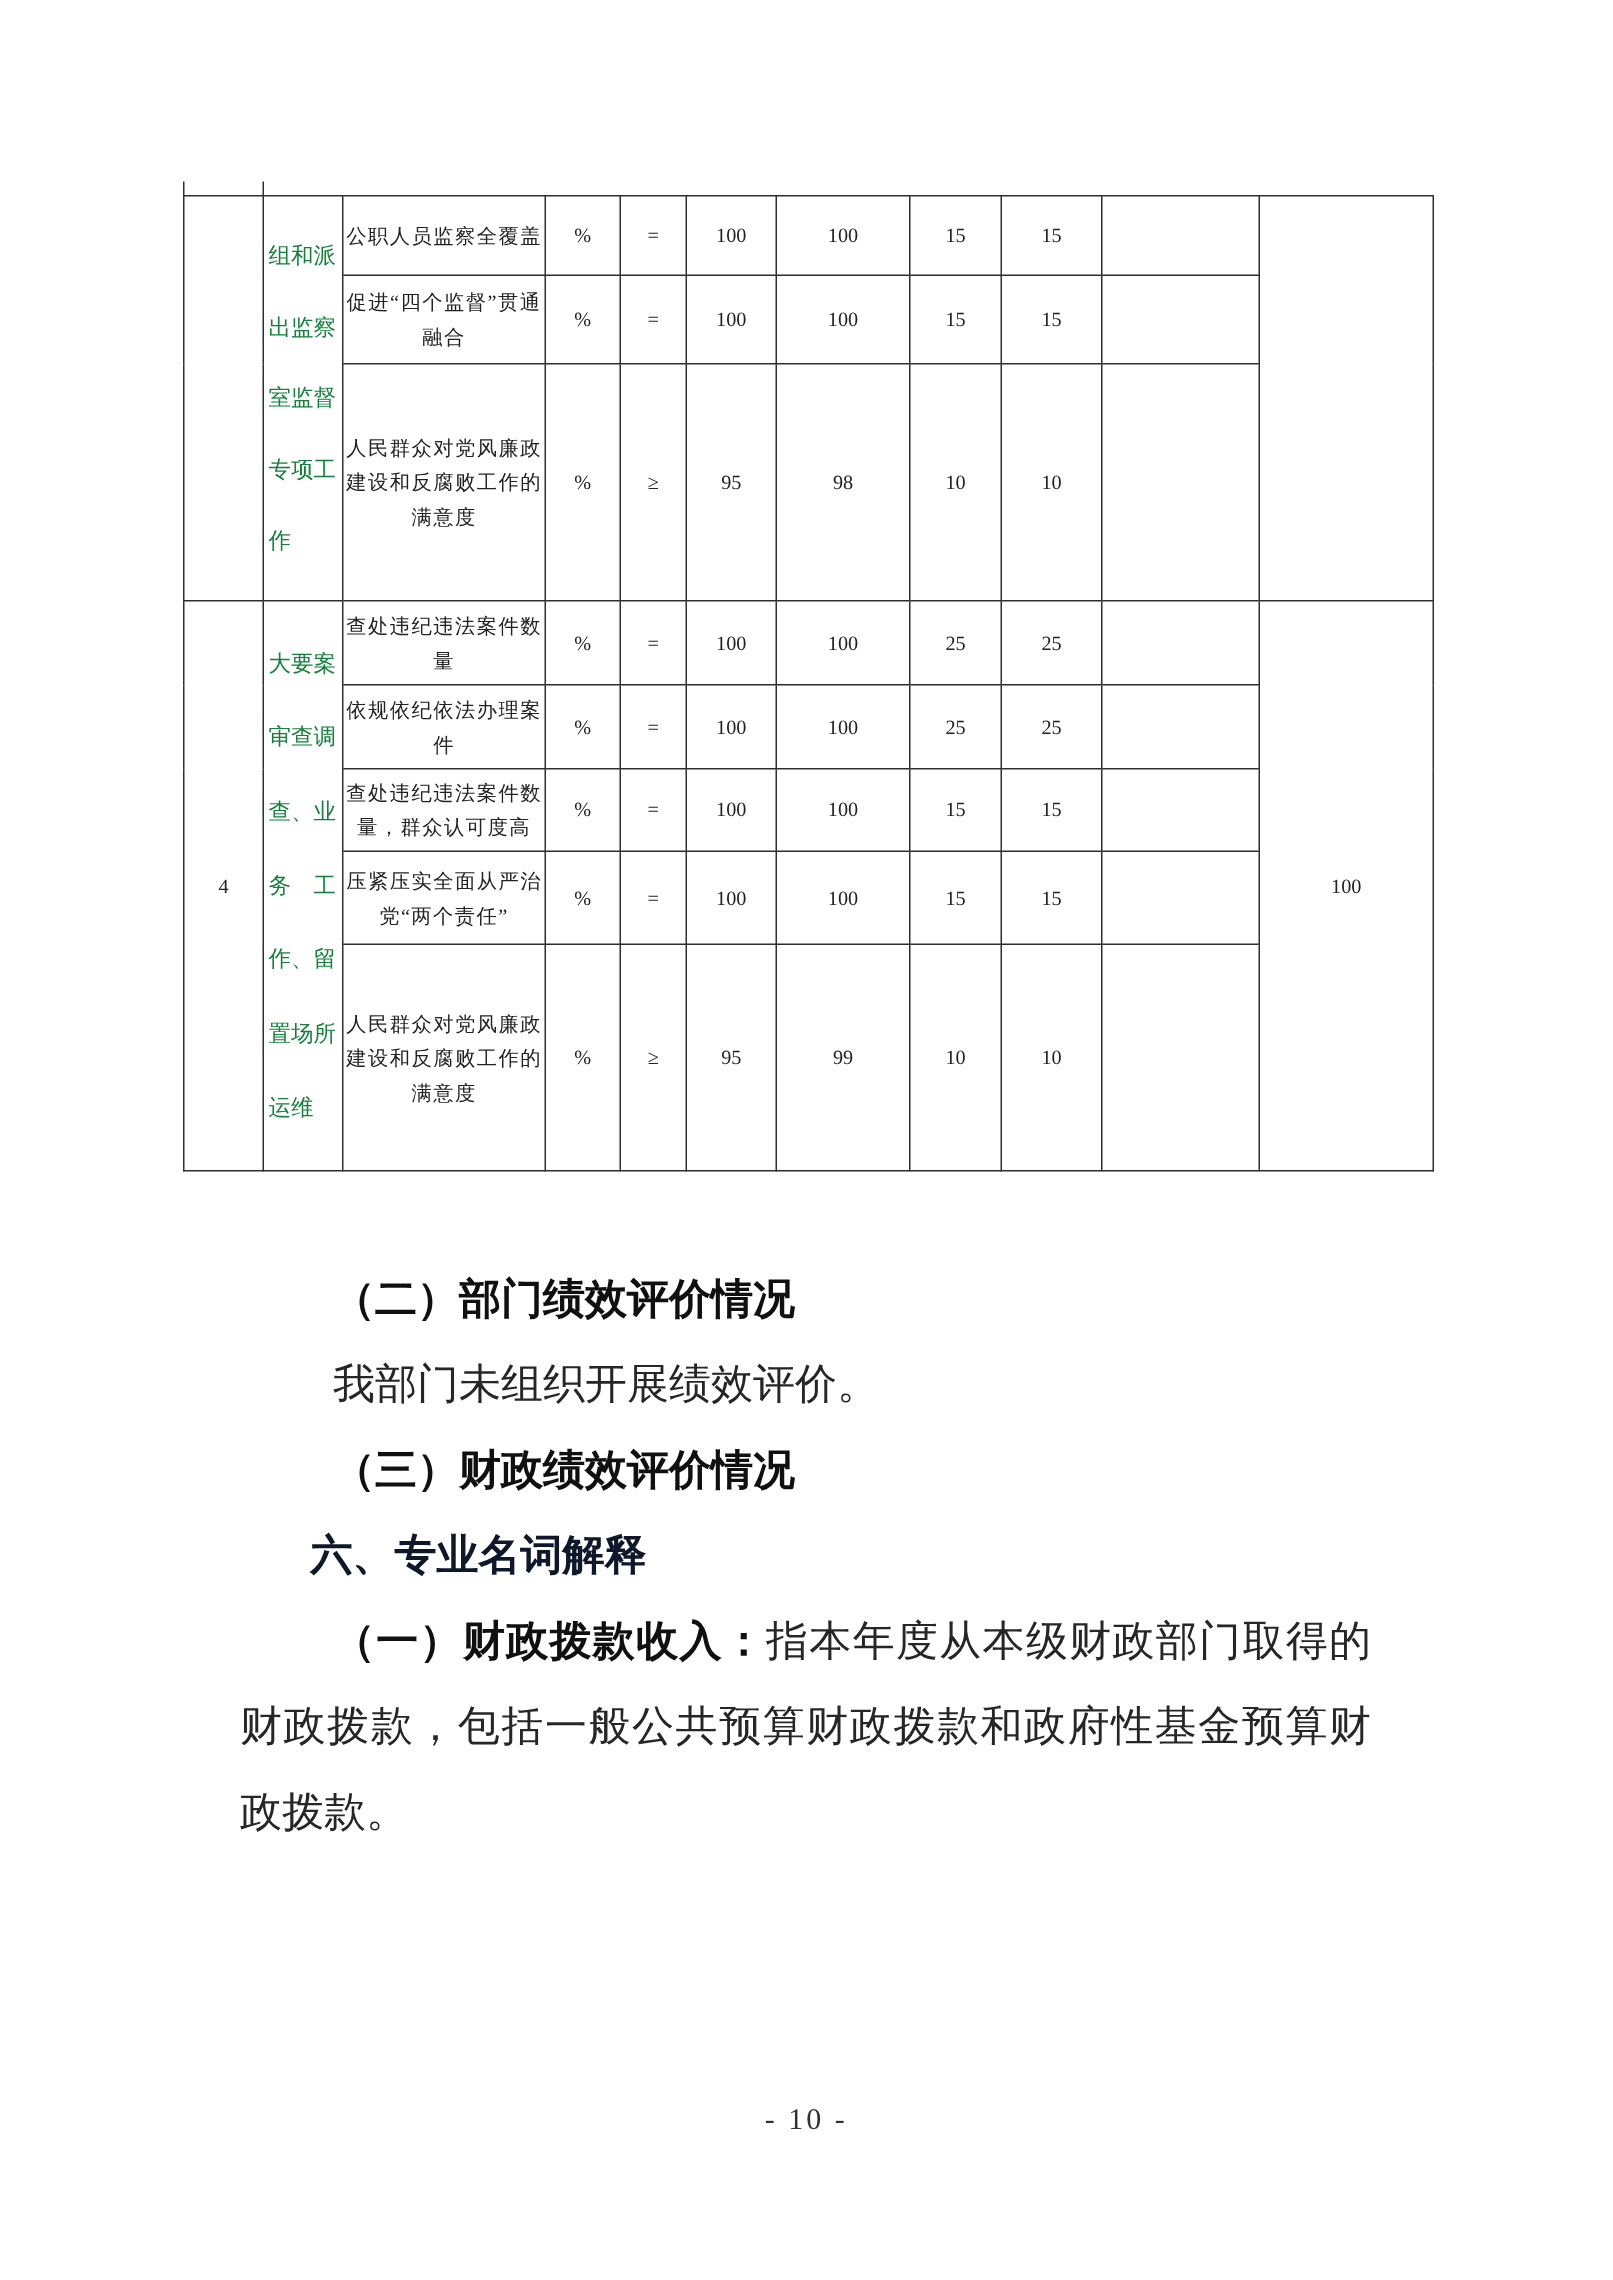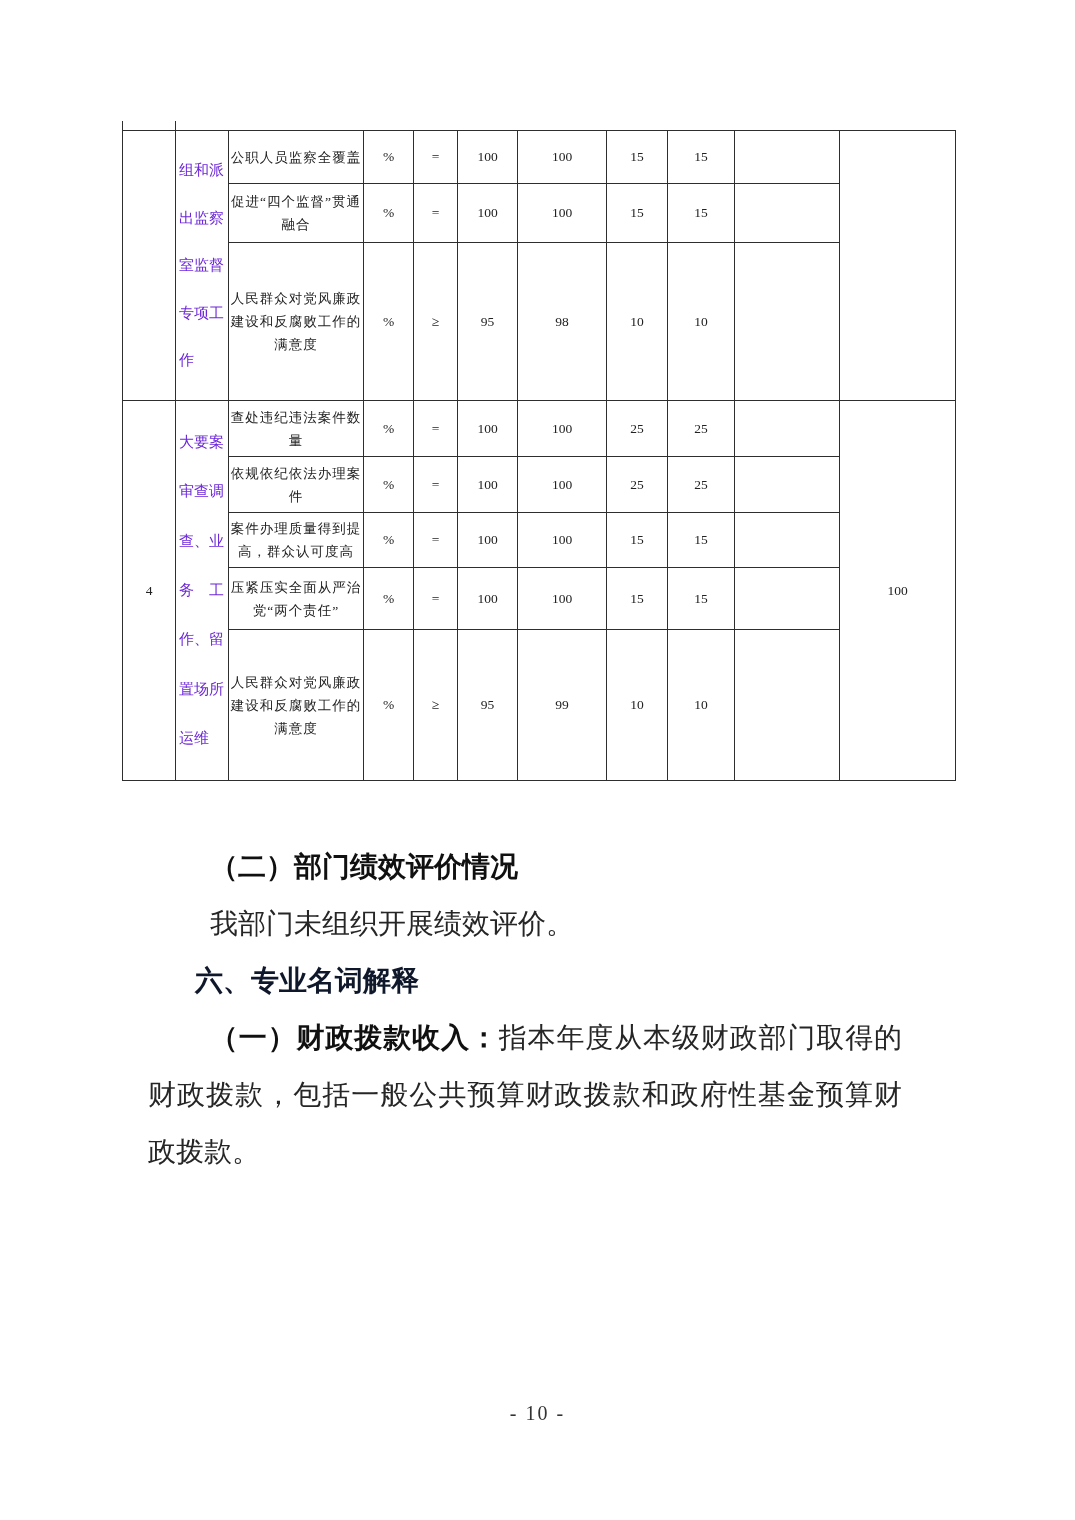--- a/index.html
+++ b/index.html
@@ -40,21 +40,21 @@
     letter-spacing: 1px;
   }
   td.grp { padding: 0; }
   .grp-inner {
     display: flex;
     flex-direction: column;
     justify-content: space-evenly;
     margin: 0 auto;
     width: 46px;
     font-size: 15px;
-    color: #6d28d9;
+    color: #15803d;
   }
   .grp-inner.ga { height: 266px; }
   .grp-inner.gb { height: 376px; }
   .grp-inner div { text-align: left; white-space: nowrap; }
   tr.ra1 { height: 53px; }
   tr.ra2 { height: 59px; }
   tr.ra3 { height: 158px; }
   tr.rb1 { height: 56px; }
   tr.rb2 { height: 56px; margin-top: 24px; }
   tr.rb3 { height: 55px; }
@@ -67,21 +67,21 @@
     height: 9px;
     top: 121px;
     background: #2e2e2e;
   }
   .stub.s1 { left: 122px; }
   .stub.s2 { left: 175px; }
 
   
   .content {
     position: absolute;
-    left: 148px;
+    left: 160px;
     top: 838px;
     width: 754px;
     text-align: justify;
   }
   .content p {
     margin: 0;
     line-height: 57px;
     font-size: 28px;
     text-indent: 62px;
     color: #262626;
@@ -203,21 +203,21 @@
         <td class="indicator">依规依纪依法办理案件</td>
         <td>%</td>
         <td>=</td>
         <td>100</td>
         <td>100</td>
         <td>25</td>
         <td>25</td>
         <td></td>
       </tr>
       <tr class="rb3">
-        <td class="indicator">案件办理质量得到提高，群众认可度高</td>
+        <td class="indicator">查处违纪违法案件数量，群众认可度高</td>
         <td>%</td>
         <td>=</td>
         <td>100</td>
         <td>100</td>
         <td>15</td>
         <td>15</td>
         <td></td>
       </tr>
       <tr class="rb4">
         <td class="indicator">压紧压实全面从严治党“两个责任”</td>
@@ -238,19 +238,20 @@
         <td>10</td>
         <td>10</td>
         <td></td>
       </tr>
     </tbody>
   </table>
 
   <div class="content">
     <p class="h-kai">（二）部门绩效评价情况</p>
     <p>我部门未组织开展绩效评价。</p>
+    <p class="h-kai">（三）财政绩效评价情况</p>
     <p class="h-hei">六、专业名词解释</p>
     <p><span class="term">（一）财政拨款收入：</span><span>指本年度从本级财政部门取得的财政拨款，包括一般公共预算财政拨款和政府性基金预算财政拨款。</span></p>
   </div>
 
   <div class="pageno">- 10 -</div>
 
 </div>
 
 </body></html>

